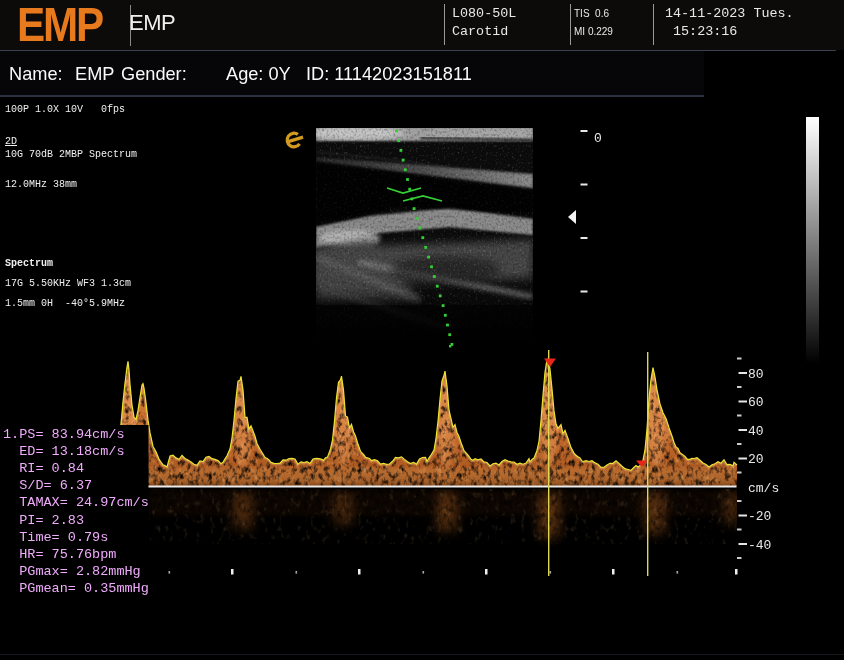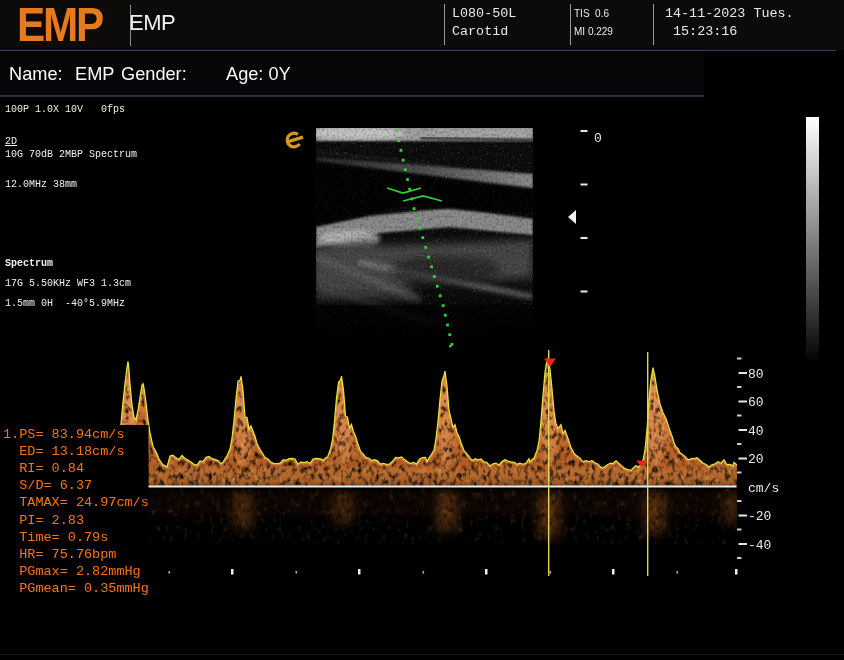--- a/index.html
+++ b/index.html
@@ -7,21 +7,21 @@
 .mono13{font-family:"Liberation Mono",monospace;font-size:13px}
 .wh{fill:#e8e8e8}
 #topbar{left:0;top:0;width:844px;height:50px;background:#0d0b09}
 #logo{left:17px;top:-3px;font-size:48px;font-weight:bold;color:#e87a1e;letter-spacing:-2.5px;transform:scaleX(0.88);transform-origin:left top}
 .vsep{width:1px;background:#8a8a8a;position:absolute}
 #emp2{left:129px;top:10px;font-size:22px;color:#f0f0f0;letter-spacing:-0.5px}
 .tb{color:#e8e8e8;font-size:13.4px;line-height:17.5px;white-space:pre;font-family:"Liberation Mono",monospace}
 #namebar{left:0;top:51px;width:704px;height:46px;background:#060608;border-bottom:2.5px solid #2b3140;color:#fafafa;font-size:18.2px}
 .nb{position:absolute;top:13px}
 .li{position:absolute;color:#f0f0f0;font-size:10px;font-family:"Liberation Mono",monospace;white-space:pre}
-.gl{position:absolute;left:3px;color:#f97316;font-size:13.5px;font-family:"Liberation Mono",monospace;white-space:pre}
+.gl{position:absolute;left:3px;color:#f0abfc;font-size:13.5px;font-family:"Liberation Mono",monospace;white-space:pre}
 #gsbar{left:806px;top:117px;width:13px;height:254px;background:linear-gradient(#ffffff,#f6f6f6 4%,#000000 97%)}
 </style></head><body>
 
 <svg class="abs" style="left:0;top:0" width="844" height="660" viewBox="0 0 844 660">
 <defs>
 <filter id="b1" color-interpolation-filters="sRGB">
         <feGaussianBlur stdDeviation="1.2"></feGaussianBlur>
       </filter>
 <filter id="b2" color-interpolation-filters="sRGB">
         <feGaussianBlur stdDeviation="2.5"></feGaussianBlur>
@@ -221,20 +221,21 @@
 <div class="vsep" style="left:653px;top:4px;height:41px;background:#999"></div>
 <div class="abs tb" style="left:665px;top:5px">14-11-2023 Tues.
  15:23:16</div>
 <div class="abs" style="left:0;top:50px;width:836px;height:1px;background:#3a4152"></div>
 
 <div class="abs" id="namebar">
   <span class="nb" style="left:9px">Name:</span>
     <span class="nb" style="left:75px">EMP</span>
   <span class="nb" style="left:121px">Gender:</span>
     <span class="nb" style="left:226px">Age: 0Y</span>
+  <span class="nb" style="left:306px">ID: 11142023151811</span>
 </div>
 
 <div class="li" style="left:5px;top:104px">100P 1.0X 10V   0fps</div>
 <div class="li" style="left:5px;top:136px;font-weight:normal;text-decoration:underline">2D</div>
 <div class="li" style="left:5px;top:149px">10G 70dB 2MBP Spectrum</div>
 <div class="li" style="left:5px;top:179px">12.0MHz 38mm</div>
 <div class="li" style="left:5px;top:258px;font-weight:bold">Spectrum</div>
 <div class="li" style="left:5px;top:278px">17G 5.50KHz WF3 1.3cm</div>
 <div class="li" style="left:5px;top:298px">1.5mm 0H  -40°5.9MHz</div>
 

